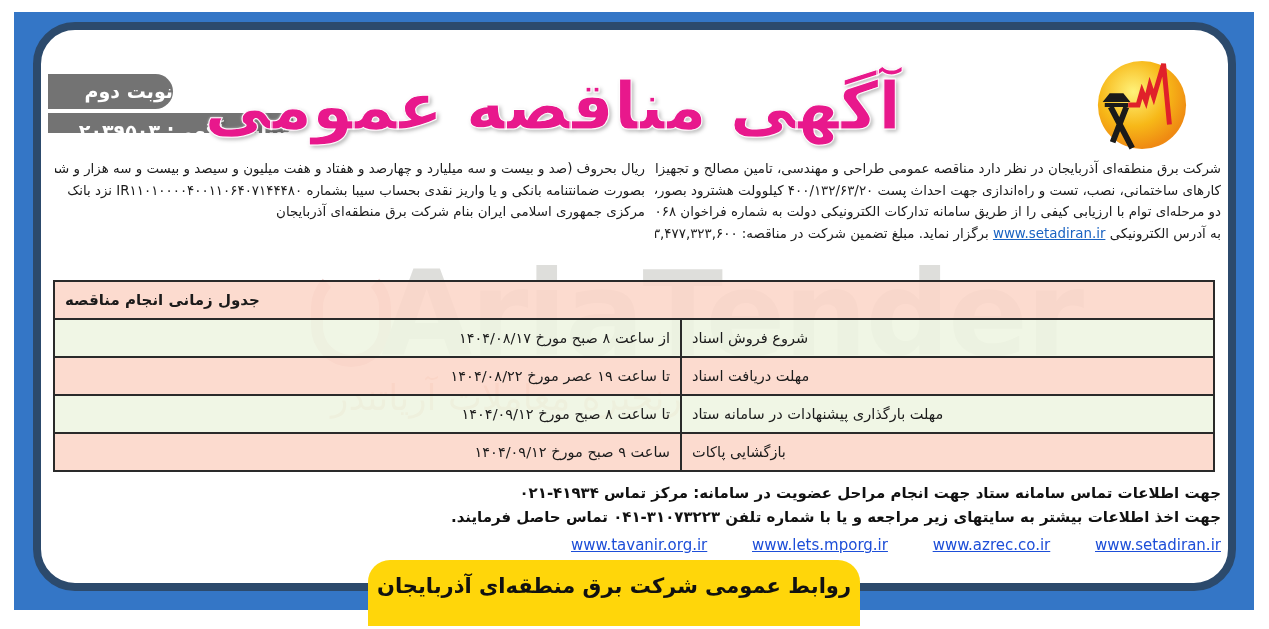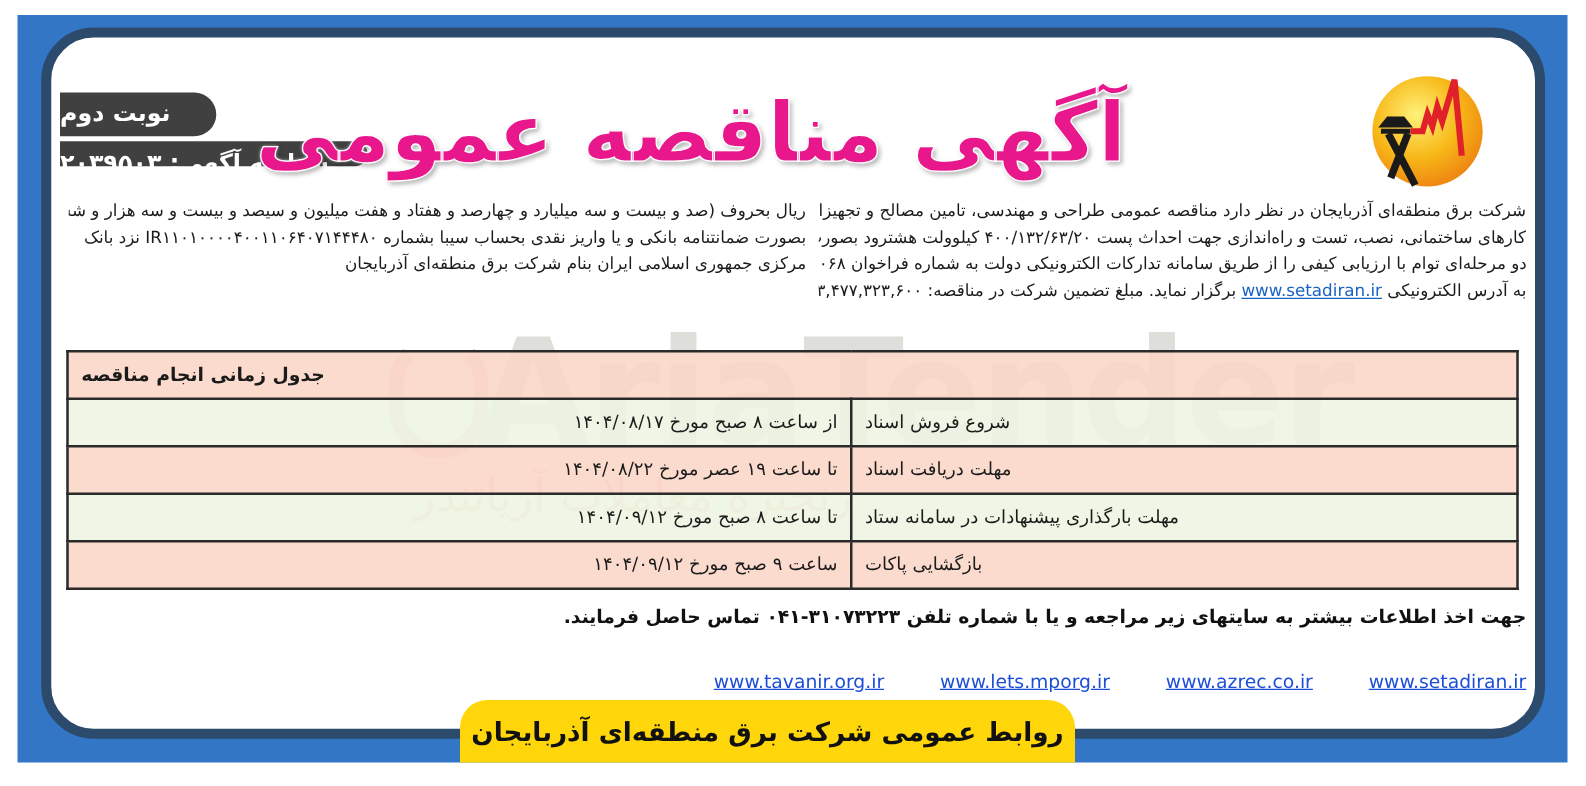--- a/index.html
+++ b/index.html
@@ -29,22 +29,22 @@
     position: absolute; left: 40px; top: 132px; font-size: 36px; color: #c2410c;
     letter-spacing: 16px; direction: rtl;
   }
   .wm-shield {
     position: absolute; left: 20px; top: 22px; width: 80px; height: 100px;
     border: 12px solid #b8605a; border-radius: 40px 40px 40px 40px; border-top-color: transparent;
   }
 
   
   .badge {
-    position: absolute; background: #404040; color: #ffffff; font-weight: bold;
-    direction: rtl; text-align: left; border-radius: 0 20px 20px 0;
+    position: absolute; background: #737373; color: #ffffff; font-weight: bold;
+    direction: rtl; text-align: right; border-radius: 0 20px 20px 0;
     font-family: "DejaVu Sans", sans-serif; white-space: nowrap;
   }
   .badge-round { left: 7px; top: 44px; width: 125px; height: 35px; font-size: 19px; line-height: 35px; }
   .badge-id { left: 7px; top: 83px; width: 246px; height: 20px; font-size: 19px; line-height: 36px; }
 
   
   .title {
     position: absolute; left: 330px; top: 22px; width: 530px; height: 110px;
     text-align: center; direction: rtl; font-weight: bold; font-size: 66px;
     color: #e8188c; line-height: 110px; white-space: nowrap;
@@ -83,21 +83,21 @@
     font-weight: bold; font-size: 15px; line-height: 24px; color: #111111;
   }
   .links {
     position: absolute; left: 530px; top: 506px; width: 650px; direction: ltr;
     display: flex; justify-content: space-between; font-size: 15px;
   }
   .links a { color: #1d4ed8; text-decoration: underline; }
 
   
   .footer-tab {
-    position: absolute; left: 368px; top: 560px; width: 492px; height: 50px;
+    position: absolute; left: 368px; top: 560px; width: 492px; height: 66px;
     background: #ffd60a; border-radius: 22px 22px 0 0; direction: rtl; text-align: center;
     font-weight: bold; font-size: 21px; line-height: 52px; color: #111111; z-index: 5;
   }
 </style>
 </head>
 <body>
 
 <div class="outer-frame"></div>
 
 <div class="inner-frame">
@@ -165,20 +165,21 @@
       <td class="value">تا ساعت ۸ صبح مورخ    ۱۴۰۴/۰۹/۱۲</td>
     </tr>
     <tr class="pink">
       <td class="label">بازگشایی پاکات</td>
       <td class="value">ساعت ۹ صبح مورخ    ۱۴۰۴/۰۹/۱۲</td>
     </tr>
   </tbody>
     </table>
 
   <div class="contact">
+    <div>جهت اطلاعات تماس سامانه ستاد جهت انجام مراحل عضویت در سامانه: مرکز تماس ۴۱۹۳۴-۰۲۱</div>
     <div>جهت اخذ اطلاعات بیشتر به سایتهای زیر مراجعه و یا با شماره تلفن ۳۱۰۷۳۲۲۳-۰۴۱ تماس حاصل فرمایند.</div>
   </div>
 
   <div class="links">
     <a>www.tavanir.org.ir</a>
     <a>www.lets.mporg.ir</a>
     <a>www.azrec.co.ir</a>
     <a>www.setadiran.ir</a>
   </div>
 </div>

